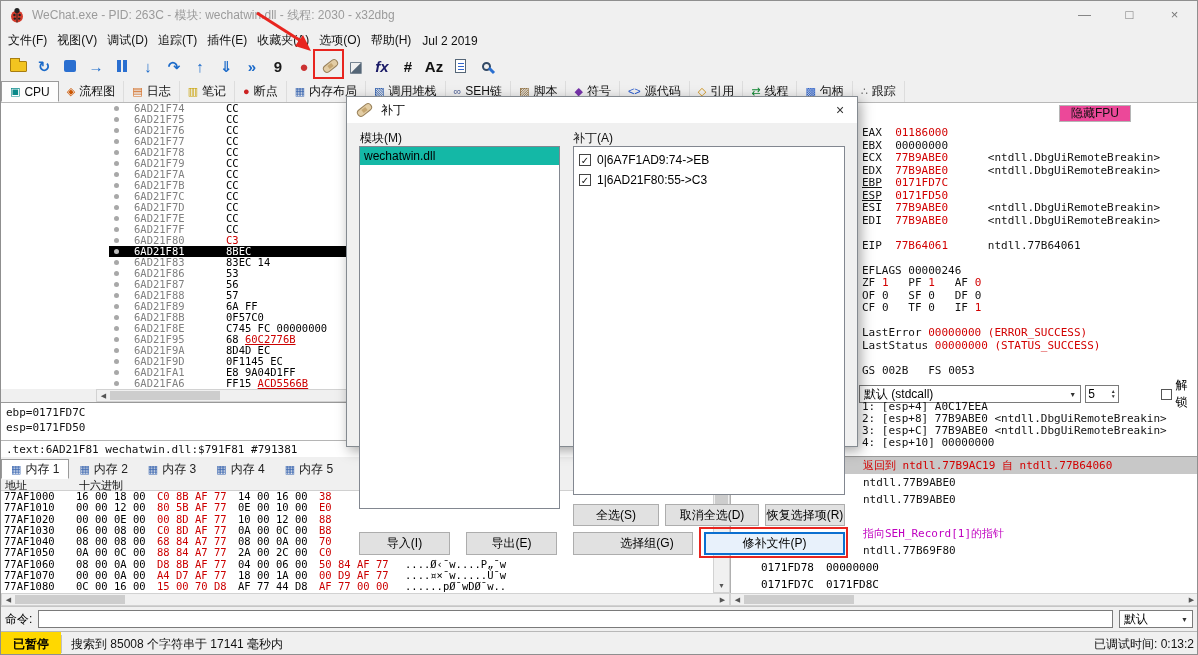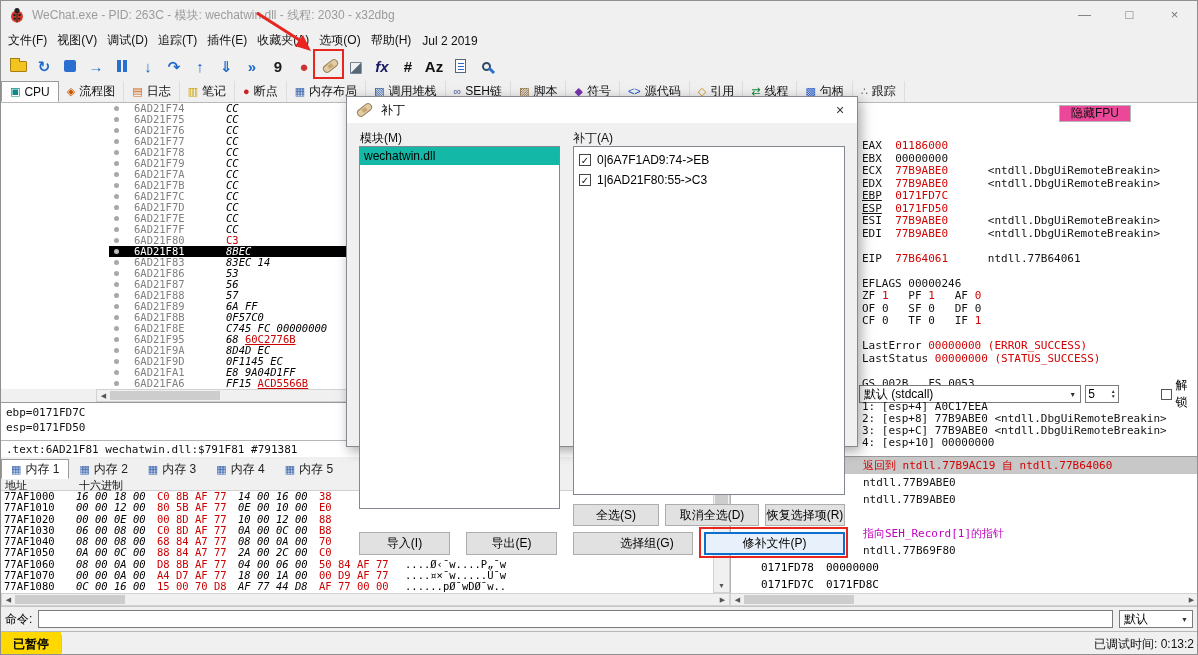--- a/index.html
+++ b/index.html
@@ -38,21 +38,21 @@
   .tab { height:21px; display:flex; align-items:center; gap:4px; padding:0 8px; border-right:1px solid #ddd; color:#111; }
   .tab.active { background:#fdfdfd; border:1px solid #9a9a9a; border-bottom:1px solid #fdfdfd; }
   .tab-icon { font-size:11px; line-height:1; }
 
   
   .disasm { position:absolute; left:0; top:102px; width:729px; height:286px; background:#fff; border-right:1px solid #b0b0b0; overflow:hidden; }
   .drow { position:relative; height:11px; line-height:11px; font-family:"DejaVu Sans Mono",monospace; font-size:10.5px; }
   .dot { position:absolute; left:113px; top:3px; width:5px; height:5px; border-radius:50%; background:#a8a8a8; }
   .daddr { position:absolute; left:133px; color:#808080; }
   .dbytes { position:absolute; left:225px; color:#000; white-space:pre; }
-  .bs-b { color:#000;font-style:italic; } .bs-r { color:#cc0000; } .bs-ru { color:#cc0000; text-decoration:underline; }
+  .bs-b { color:#000; } .bs-r { color:#cc0000; } .bs-ru { color:#cc0000; text-decoration:underline; }
   .drow.sel { background:linear-gradient(to right,#fff 0,#fff 108px,#000 108px,#000 100%); }
   .drow.sel .daddr, .drow.sel .dbytes span { color:#fff !important; }
   .drow.sel .dot { background:#bdbdbd; }
 
   
   .hscroll { position:absolute; background:#f0f0f0; border:1px solid #d2d2d2; display:flex; align-items:stretch; height:13px; }
   .vscroll { position:absolute; background:#f0f0f0; border:1px solid #d2d2d2; display:flex; flex-direction:column; width:17px; }
   .sarr { width:13px; font-size:7px; line-height:11px; text-align:center; color:#555; }
   .varr { height:12px; font-size:7px; line-height:12px; text-align:center; color:#555; }
   .hthumb { width:110px; background:#cdcdcd; margin:1px 0; }
@@ -81,21 +81,21 @@
   .h-addr { position:absolute; left:4px; } .h-hex { position:absolute; left:78px; }
   .mrow { position:relative; height:11.3px; line-height:11.3px; }
   .maddr { position:absolute; left:3px; color:#000; }
   .mgroup { position:absolute; white-space:pre; }
   .mg0 { left:75px; } .mg1 { left:156px; } .mg2 { left:237px; } .mg3 { left:318px; }
   .mascii { position:absolute; left:404px; color:#000; white-space:pre; }
 
   
   .regs { position:absolute; left:729px; top:102px; width:469px; height:353px; background:#fff; border-left:1px solid #b0b0b0; overflow:hidden; }
   .fpu-btn { position:absolute; left:328px; top:2px; height:17px; line-height:15px; padding:0 11px; background:#ec4899; border:1px solid #b5b5b5; font-size:12px; color:#111; }
-  .reg-lines { position:absolute; left:131px; top:37px; font-family:"DejaVu Sans Mono",monospace; font-size:11px; white-space:pre; }
+  .reg-lines { position:absolute; left:131px; top:24px; font-family:"DejaVu Sans Mono",monospace; font-size:11px; white-space:pre; }
   .rline { height:12.5px; line-height:12.5px; }
   .rs-k { color:#111; } .rs-r { color:#d20000; } .rs-u { color:#111; text-decoration:underline; }
   .callconv { position:absolute; left:128px; top:274px; display:flex; gap:4px; align-items:center; }
   .cc-combo { width:226px; height:18px; background:#fff; border:1px solid #7a7a7a; display:flex; justify-content:space-between; align-items:center; padding:0 4px; }
   .combo-arrow { font-size:7px; color:#333; }
   .cc-spin { width:34px; height:18px; background:#fff; border:1px solid #7a7a7a; display:flex; justify-content:space-between; align-items:center; padding:0 2px; }
   .spin { display:flex; flex-direction:column; } .spin i { font-style:normal; font-size:5px; line-height:5px; color:#333; }
   .cc-lock { display:flex; align-items:center; gap:4px;margin-left:38px; }
   .cbox { width:11px; height:11px; border:1px solid #555; background:#fff; display:inline-block; }
   .args { position:absolute; left:131px; top:298px; font-family:"DejaVu Sans Mono",monospace; font-size:11px; white-space:pre; }
@@ -627,20 +627,21 @@
     <input class="cmd-input" style="">
     <div class="cmd-combo">
       <span>默认</span>
       <span class="combo-arrow">▼</span>
     </div>
   </div>
 
   <div class="statusbar">
     <div class="paused-badge">已暂停</div>
     <div class="sb-sep"></div>
+    <div class="sb-msg">搜索到 85008 个字符串于 17141 毫秒内</div>
     <div class="sb-right">
       <div class="sb-sep"></div>
       <span>已调试时间: 0:13:2</span>
     </div>
   </div>
 
   <div class="dialog">
     <div class="dlg-title">
       <span class="shape shape-bandaid"></span>
       <span>补丁</span>

